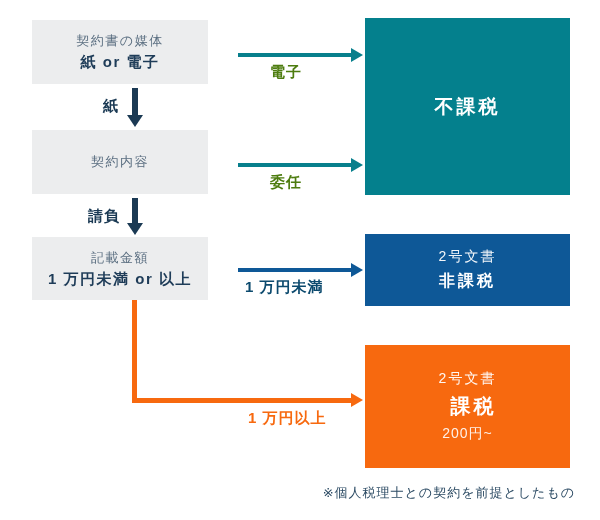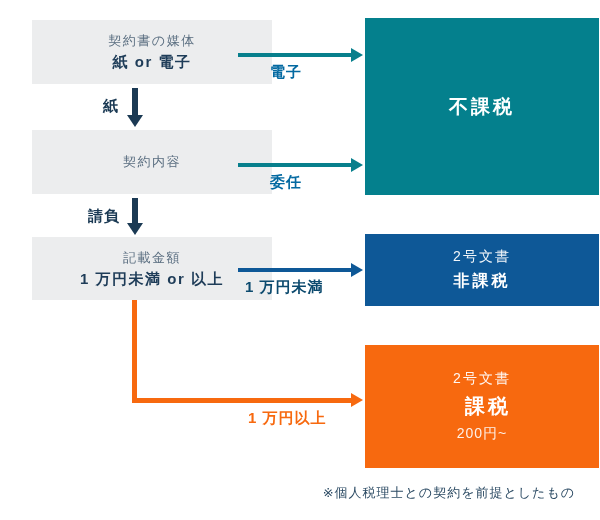--- a/index.html
+++ b/index.html
@@ -2,29 +2,29 @@
 <html><head>
 <meta charset="utf-8">
 <style>
   html,body{margin:0;padding:0;background:#fff;}
   .canvas{
     position:relative;width:600px;height:520px;background:#ffffff;
     font-family:"Liberation Sans","DejaVu Sans",sans-serif;overflow:hidden;
   }
   
   .dbox{
-    position:absolute;left:32px;width:240px;background:#ecedee;
+    position:absolute;left:32px;width:176px;background:#ecedee;
     display:flex;flex-direction:column;align-items:center;justify-content:center;
     gap:3px;box-sizing:border-box;
   }
   .dbox-heading{font-size:13px;color:#5a6e80;letter-spacing:1.5px;}
   .dbox-label{font-size:15px;font-weight:bold;color:#1e3c58;letter-spacing:1.5px;}
   
   .obox{
-    position:absolute;left:365px;width:234px;color:#ffffff;
+    position:absolute;left:365px;width:205px;color:#ffffff;
     display:flex;flex-direction:column;align-items:center;justify-content:center;
     gap:5px;box-sizing:border-box;text-align:center;
   }
   .obox.teal{background:#04808d;top:18px;height:177px;}
   .obox.blue{background:#0e5897;top:234px;height:72px;}
   .obox.orange{background:#f7690f;top:345px;height:123px;}
   .obox-heading{font-size:14px;letter-spacing:2px;opacity:.95;}
   .obox-label{font-size:16px;font-weight:bold;letter-spacing:3px;}
   .obox.teal .obox-label{font-size:19px;}
   .obox.orange .obox-label{font-size:20px;padding-left:12px;}
@@ -39,21 +39,21 @@
   .blue-head{border-left:12px solid #0e5897;}
   .orange-bg{background:#f7690f;}
   .orange-head{border-left:12px solid #f7690f;}
   
   .v-line{position:absolute;width:6px;background:#1b3a54;}
   .v-head{position:absolute;width:0;height:0;
     border-left:8px solid transparent;border-right:8px solid transparent;
     border-top:12px solid #1b3a54;}
   
   .edge-label{position:absolute;font-weight:bold;font-size:15px;letter-spacing:1px;}
-  .edge-label.teal-t{color:#0369a1;}
+  .edge-label.teal-t{color:#4d7c0f;}
   .edge-label.blue-t{color:#0c4a6e;}
   .edge-label.orange-t{color:#f7690f;}
   .edge-label.navy-t{color:#1b3a54;}
   
   .note{
     position:absolute;right:25px;top:484px;font-size:13px;color:#2b4a63;
     letter-spacing:1px;
   }
 </style>
 </head>

